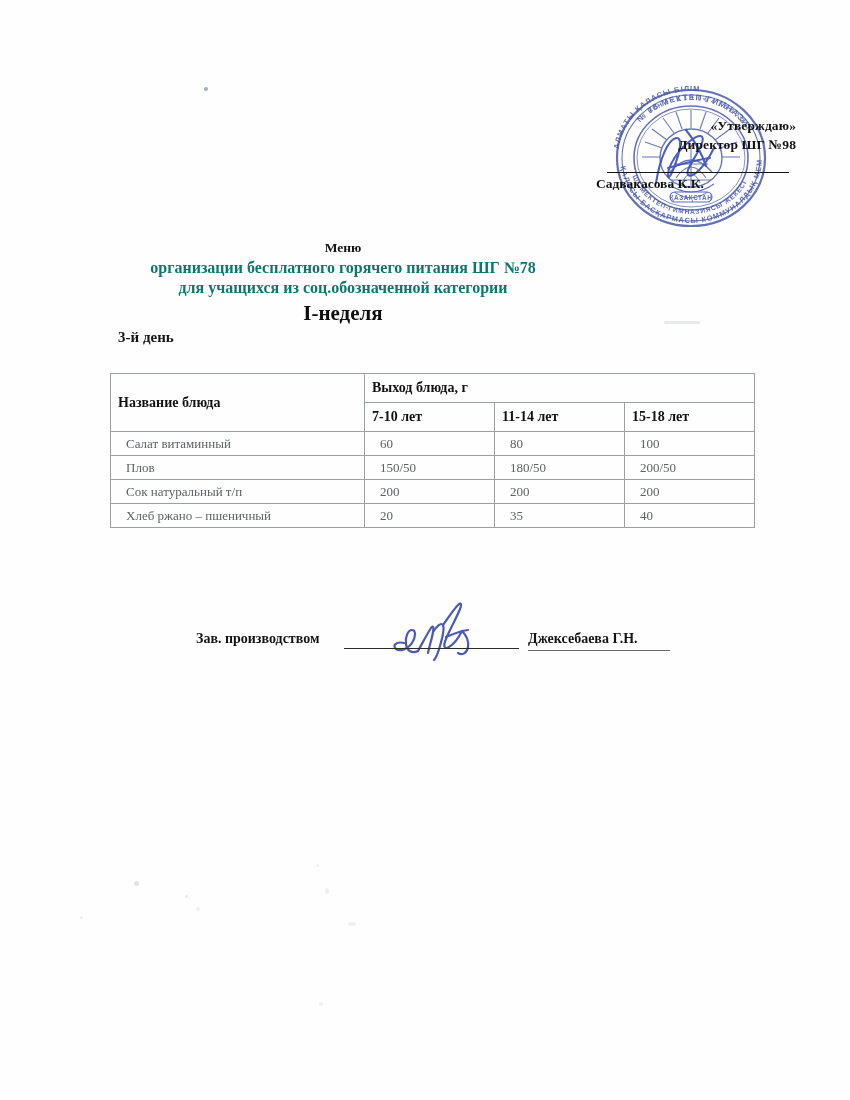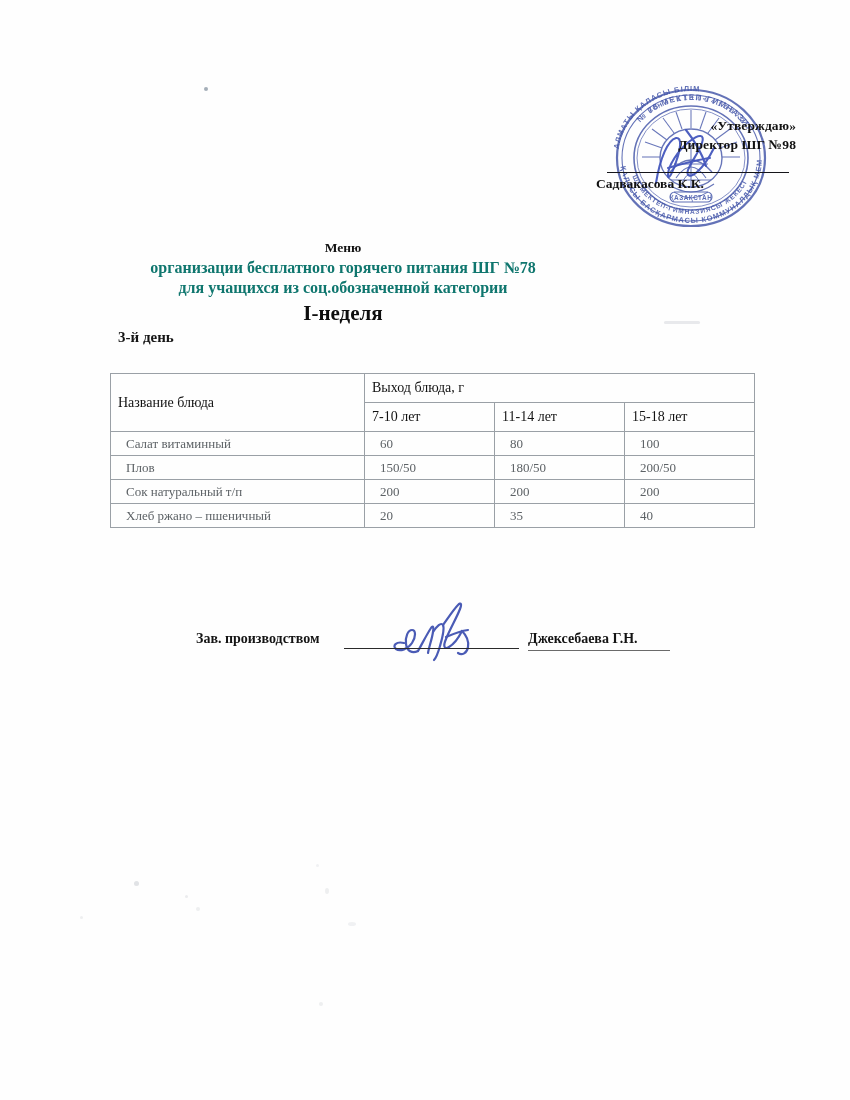--- a/index.html
+++ b/index.html
@@ -131,21 +131,21 @@
     table-layout: fixed;
   }
   table.menu-table th,
   table.menu-table td {
     border: 1px solid #9aa0a6;
     padding: 0 7px;
     vertical-align: middle;
     text-align: left;
   }
   table.menu-table th {
-    font-weight: normal;
+    font-weight: bold;
     font-size: 14px;
     color: #121212;
     height: 28px;
   }
   th.col-name {
     font-size: 15px;
     padding-left: 9px;
   }
   th.col-span {
     text-align: center;

